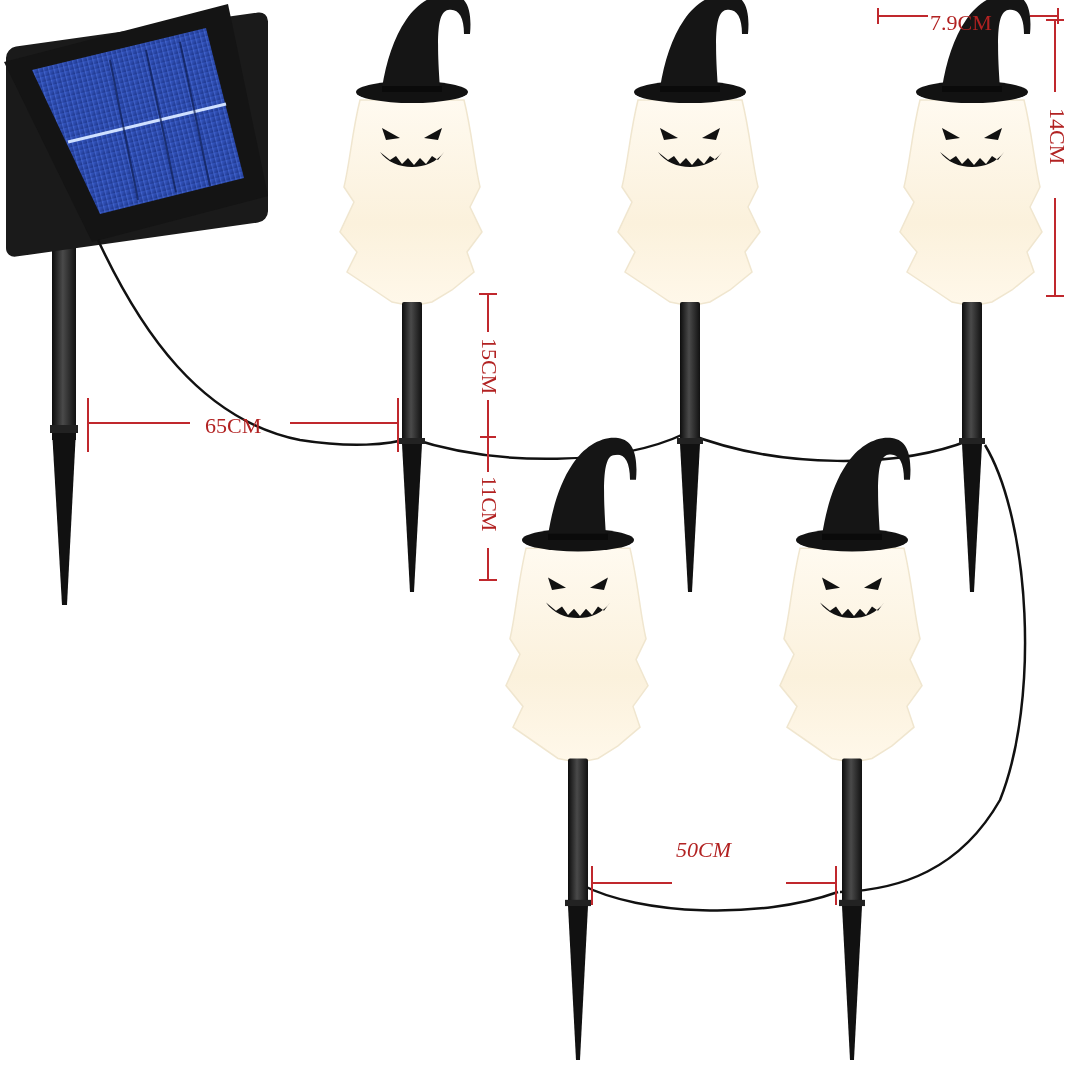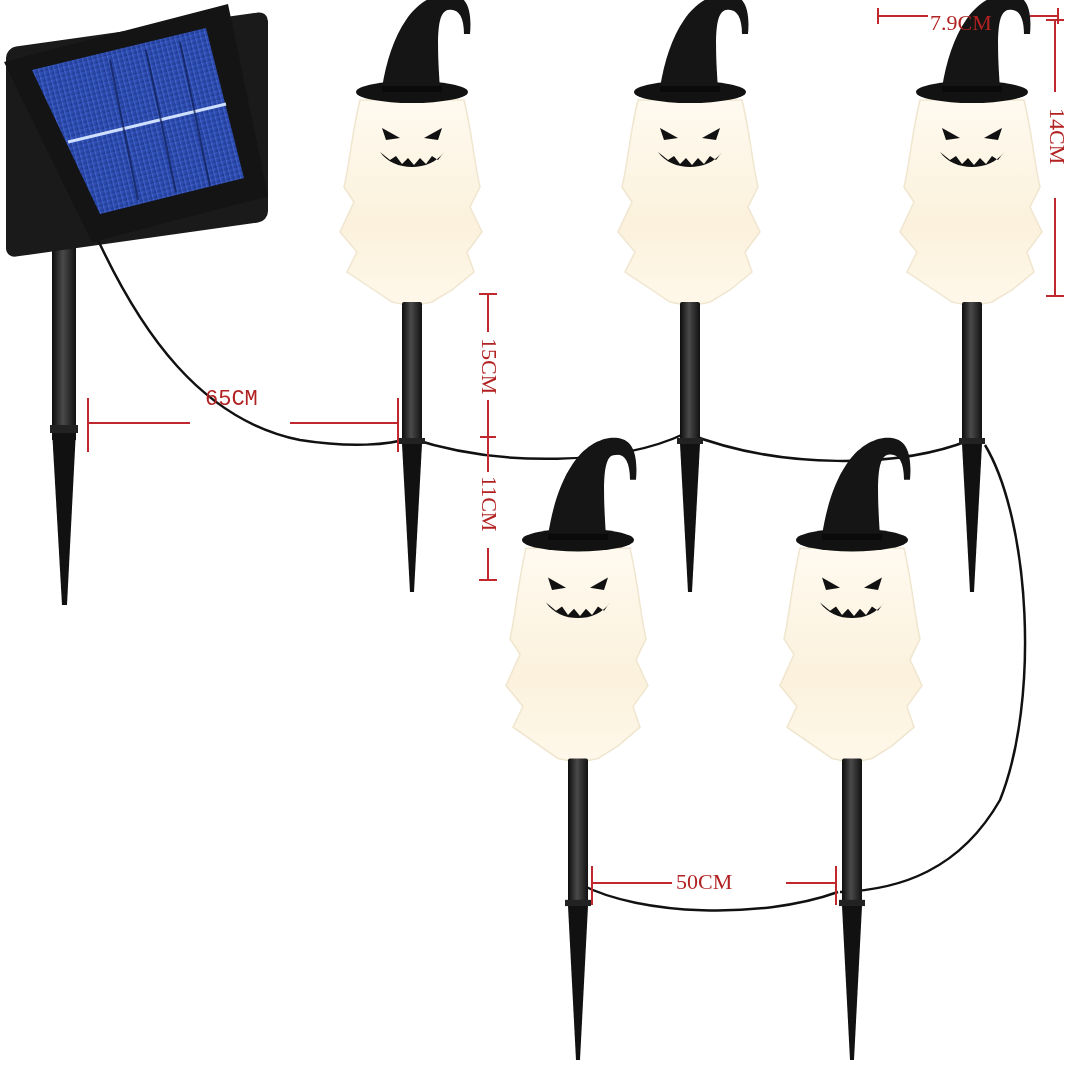--- a/index.html
+++ b/index.html
@@ -120,14 +120,14 @@
       <line x1="592" y1="883" x2="672" y2="883"></line>
     <line x1="786" y1="883" x2="836" y2="883"></line>
       <line x1="836" y1="866" x2="836" y2="905"></line>
   </g>
 </svg>
 
 <div class="dim-label" style="left:930px; top:12px;">7.9CM</div>
 <div class="dim-label vert" style="left:1068px; top:108px;">14CM</div>
 <div class="dim-label vert" style="left:500px; top:338px;">15CM</div>
 <div class="dim-label vert" style="left:500px; top:476px;">11CM</div>
-<div class="dim-label" style="left:205px; top:389px;font-family:Liberation Mono, monospace;">65CM</div>
-<div class="dim-label" style="left:676px; top:871px;">50CM</div>
+<div class="dim-label" style="left:205px; top:415px;">65CM</div>
+<div class="dim-label" style="left:676px; top:839px;font-style:italic;">50CM</div>
 
 </body></html>

